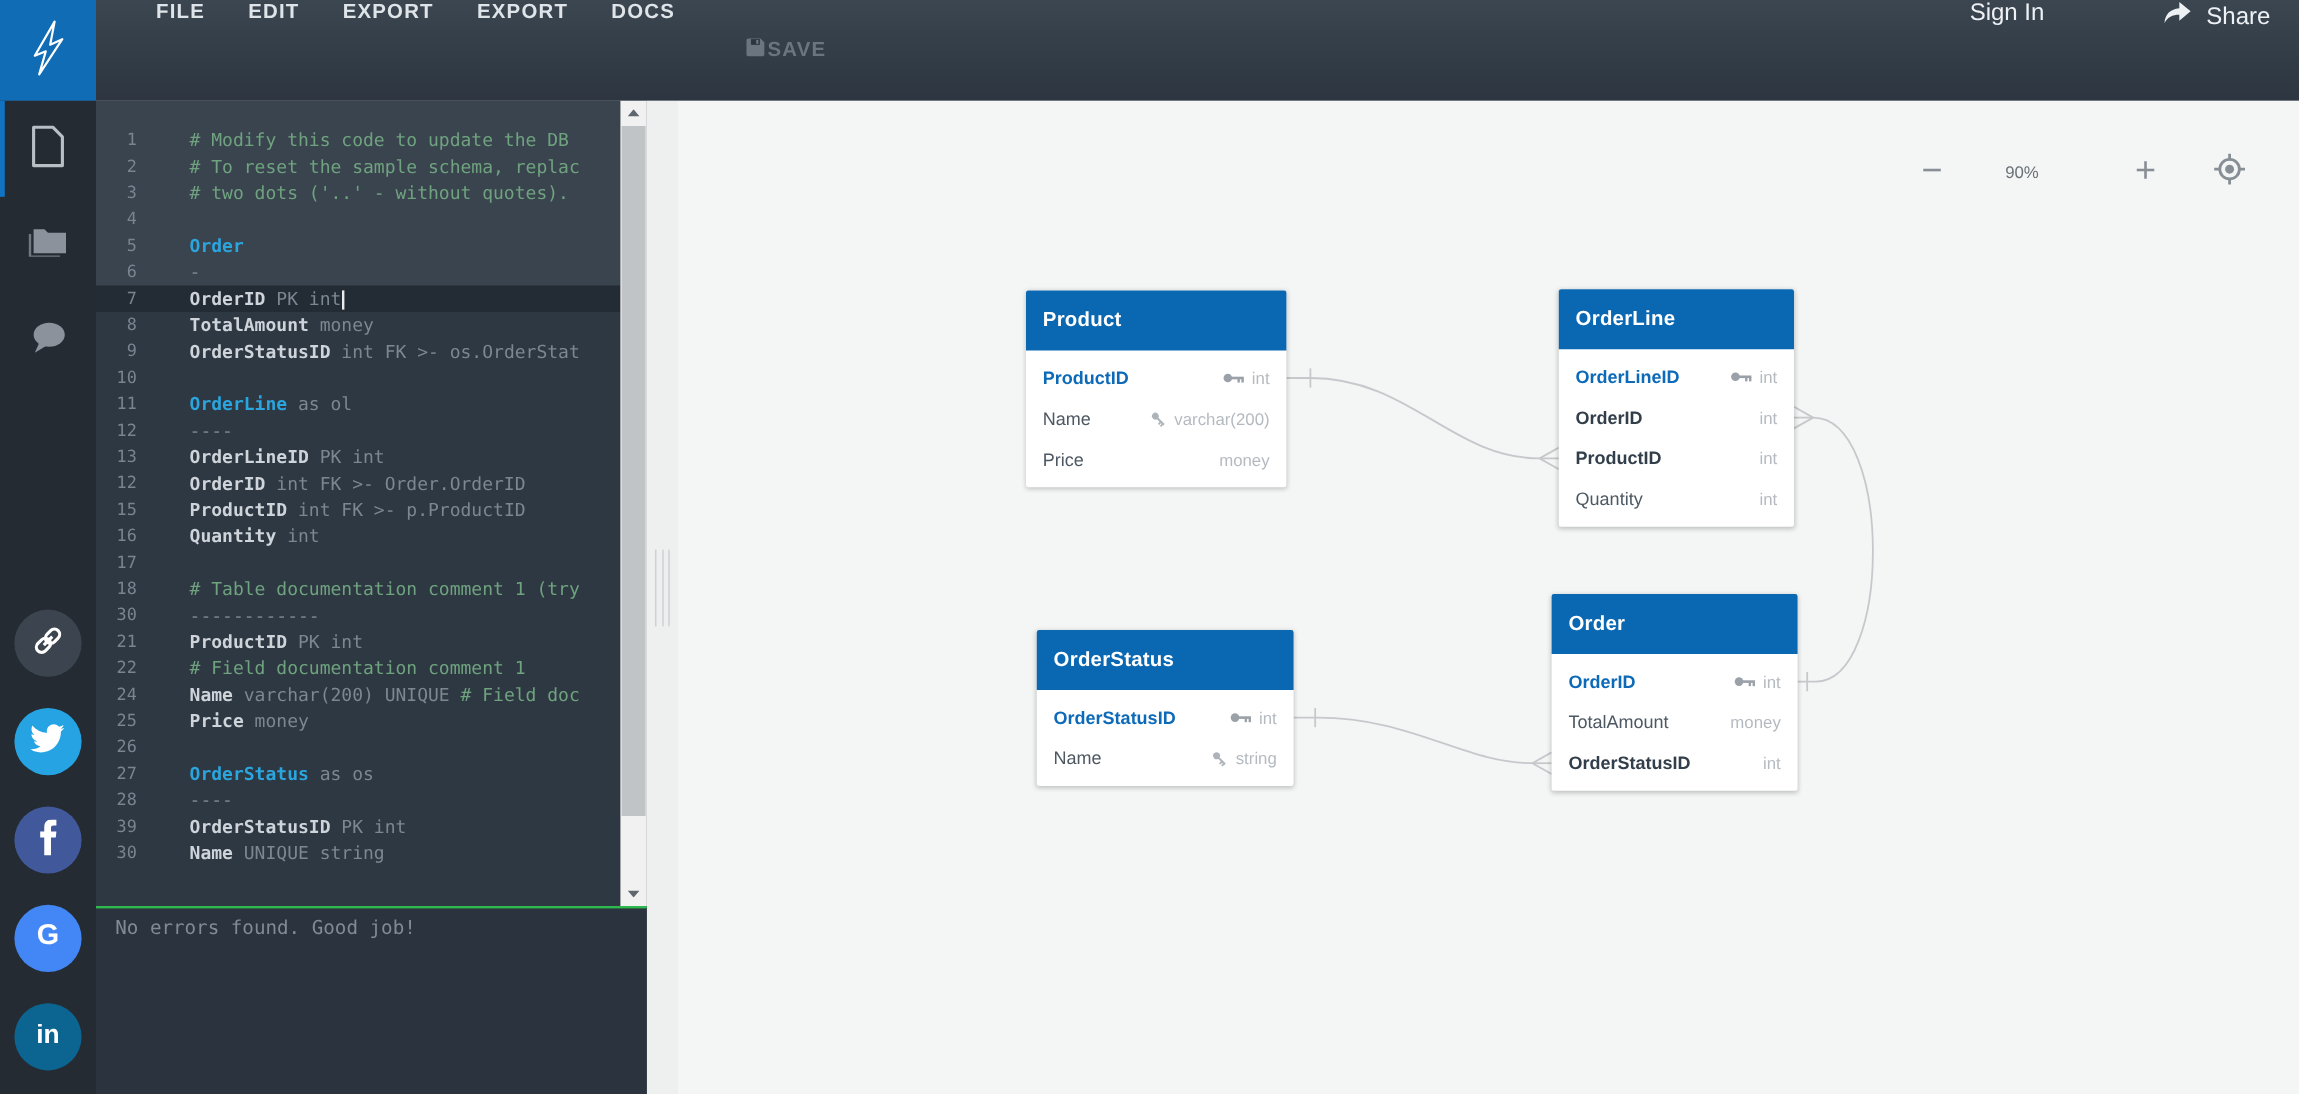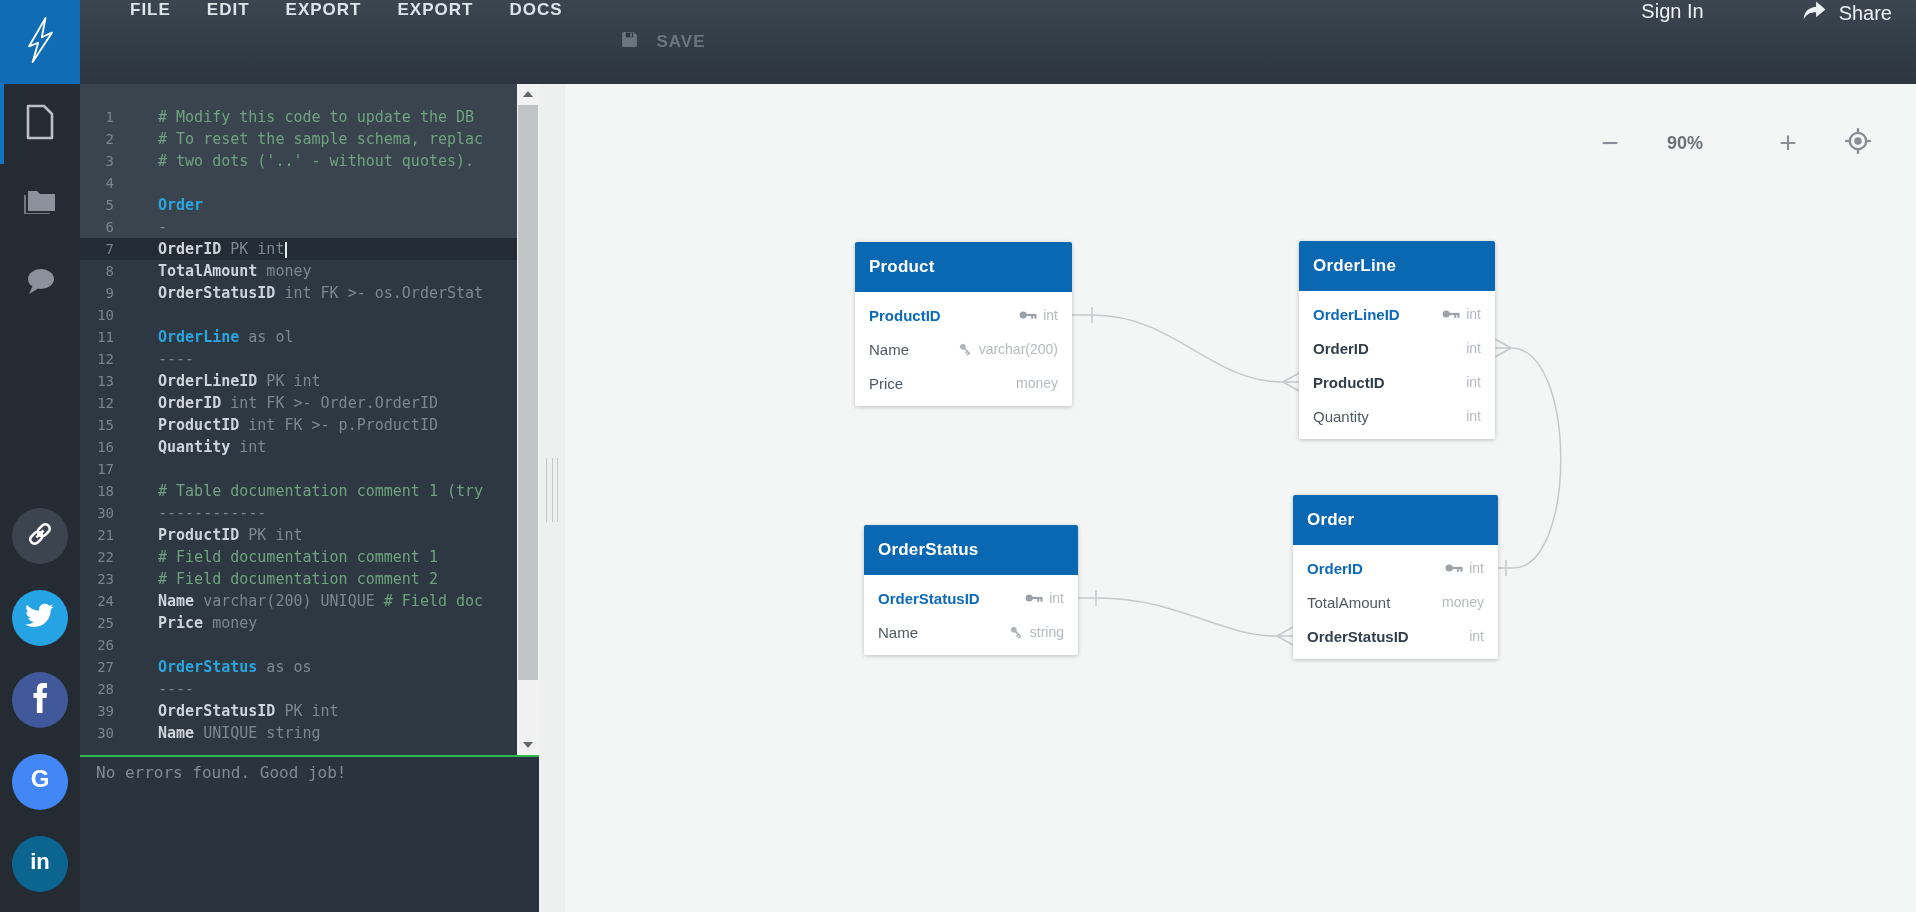--- a/index.html
+++ b/index.html
@@ -9,21 +9,21 @@
   .app { width:1916px; height:912px; display:flex; flex-direction:column; }
 
   
   .navbar { height:84px; flex:0 0 84px; display:flex; align-items:stretch;
             background:linear-gradient(#3b4651,#2c3540); color:#dde3e8; }
   .logo { width:80px; height:84px; background:#0f6cb5; display:flex;
           align-items:center; justify-content:center; cursor:pointer; }
   .nav-menu { display:flex; align-items:flex-start; padding-left:50px; gap:36px; }
   .nav-item { font-size:17px; font-weight:700; letter-spacing:1px; color:#dfe4e9;
               cursor:pointer; }
-  .nav-save { display:flex; align-items:center; gap:19px; margin-left:58px;
+  .nav-save { display:flex; align-items:center; gap:2px; margin-left:58px;
               color:#6b757f; font-size:17px; font-weight:700; letter-spacing:1px;
               cursor:default; }
   .nav-right { margin-left:auto; display:flex; align-items:flex-start; }
   .signin { display:flex; align-items:center; padding:0 60px; font-size:20px;
             color:#eef1f4; cursor:pointer; }
   .nav-divider { width:1px; background:#3e4954; }
   .share { display:flex; align-items:center; gap:12px; padding:0 24px 0 36px;
            font-size:20px; color:#eef1f4; cursor:pointer; }
 
   
@@ -83,21 +83,21 @@
   .grip i { width:1px; background:#c6cacd; }
 
   
   .canvas { position:relative; flex:1; background:#f4f5f5; overflow:hidden; }
   #rel-svg { position:absolute; top:0; left:0; }
 
   .zoombar { position:absolute; top:34px; left:1025px; display:flex;
              align-items:center; color:#878e96; }
   .zoom-btn { width:40px; text-align:center; font-size:30px; font-weight:400;
               cursor:pointer; user-select:none; line-height:50px; }
-  .zoom-label { width:110px; text-align:center; font-size:18px; font-weight:700;
+  .zoom-label { width:110px; text-align:center; font-size:14px; font-weight:400;
               color:#6a7177; }
   .zoom-plus { margin-left:28px; }
   .zoom-target { margin-left:36px; cursor:pointer; display:flex; align-items:center; }
 
   .tbl { position:absolute; background:#fff; border-radius:2px;
          box-shadow:0 1px 4px rgba(0,0,0,.22); cursor:move; }
   .tbl-header { height:50px; background:#0a67b2; color:#fff; font-size:17px;
          font-weight:700; display:flex; align-items:center; padding-left:14px;
          letter-spacing:.2px; border-radius:2px 2px 0 0; }
   .tbl-body { padding:6px 0; }
@@ -223,21 +223,20 @@
           <div class="cm-line"><span class="ln">12</span><span class="code"><span class="tok-d">----</span></span></div>
           <div class="cm-line"><span class="ln">13</span><span class="code"><span class="tok-f">OrderLineID</span><span class="tok-d"> PK int</span></span></div>
           <div class="cm-line"><span class="ln">12</span><span class="code"><span class="tok-f">OrderID</span><span class="tok-d"> int FK &gt;- Order.OrderID</span></span></div>
           <div class="cm-line"><span class="ln">15</span><span class="code"><span class="tok-f">ProductID</span><span class="tok-d"> int FK &gt;- p.ProductID</span></span></div>
           <div class="cm-line"><span class="ln">16</span><span class="code"><span class="tok-f">Quantity</span><span class="tok-d"> int</span></span></div>
           <div class="cm-line"><span class="ln">17</span><span class="code"></span></div>
           <div class="cm-line"><span class="ln">18</span><span class="code"><span class="tok-c"># Table documentation comment 1 (try</span></span></div>
           <div class="cm-line"><span class="ln">30</span><span class="code"><span class="tok-d">------------</span></span></div>
           <div class="cm-line"><span class="ln">21</span><span class="code"><span class="tok-f">ProductID</span><span class="tok-d"> PK int</span></span></div>
           <div class="cm-line"><span class="ln">22</span><span class="code"><span class="tok-c"># Field documentation comment 1</span></span></div>
-          <div class="cm-line"><span class="ln">23</span><span class="code"><span class="tok-c"># Field documentation comment 2</span></span></div>
           <div class="cm-line"><span class="ln">24</span><span class="code"><span class="tok-f">Name</span><span class="tok-d"> varchar(200) UNIQUE </span><span class="tok-c"># Field doc</span></span></div>
           <div class="cm-line"><span class="ln">25</span><span class="code"><span class="tok-f">Price</span><span class="tok-d"> money</span></span></div>
           <div class="cm-line"><span class="ln">26</span><span class="code"></span></div>
           <div class="cm-line"><span class="ln">27</span><span class="code"><span class="tok-k">OrderStatus</span><span class="tok-d"> as os</span></span></div>
           <div class="cm-line"><span class="ln">28</span><span class="code"><span class="tok-d">----</span></span></div>
           <div class="cm-line"><span class="ln">39</span><span class="code"><span class="tok-f">OrderStatusID</span><span class="tok-d"> PK int</span></span></div>
           <div class="cm-line"><span class="ln">30</span><span class="code"><span class="tok-f">Name</span><span class="tok-d"> UNIQUE string</span></span></div>
         </div>
 
       <div class="vscroll">

